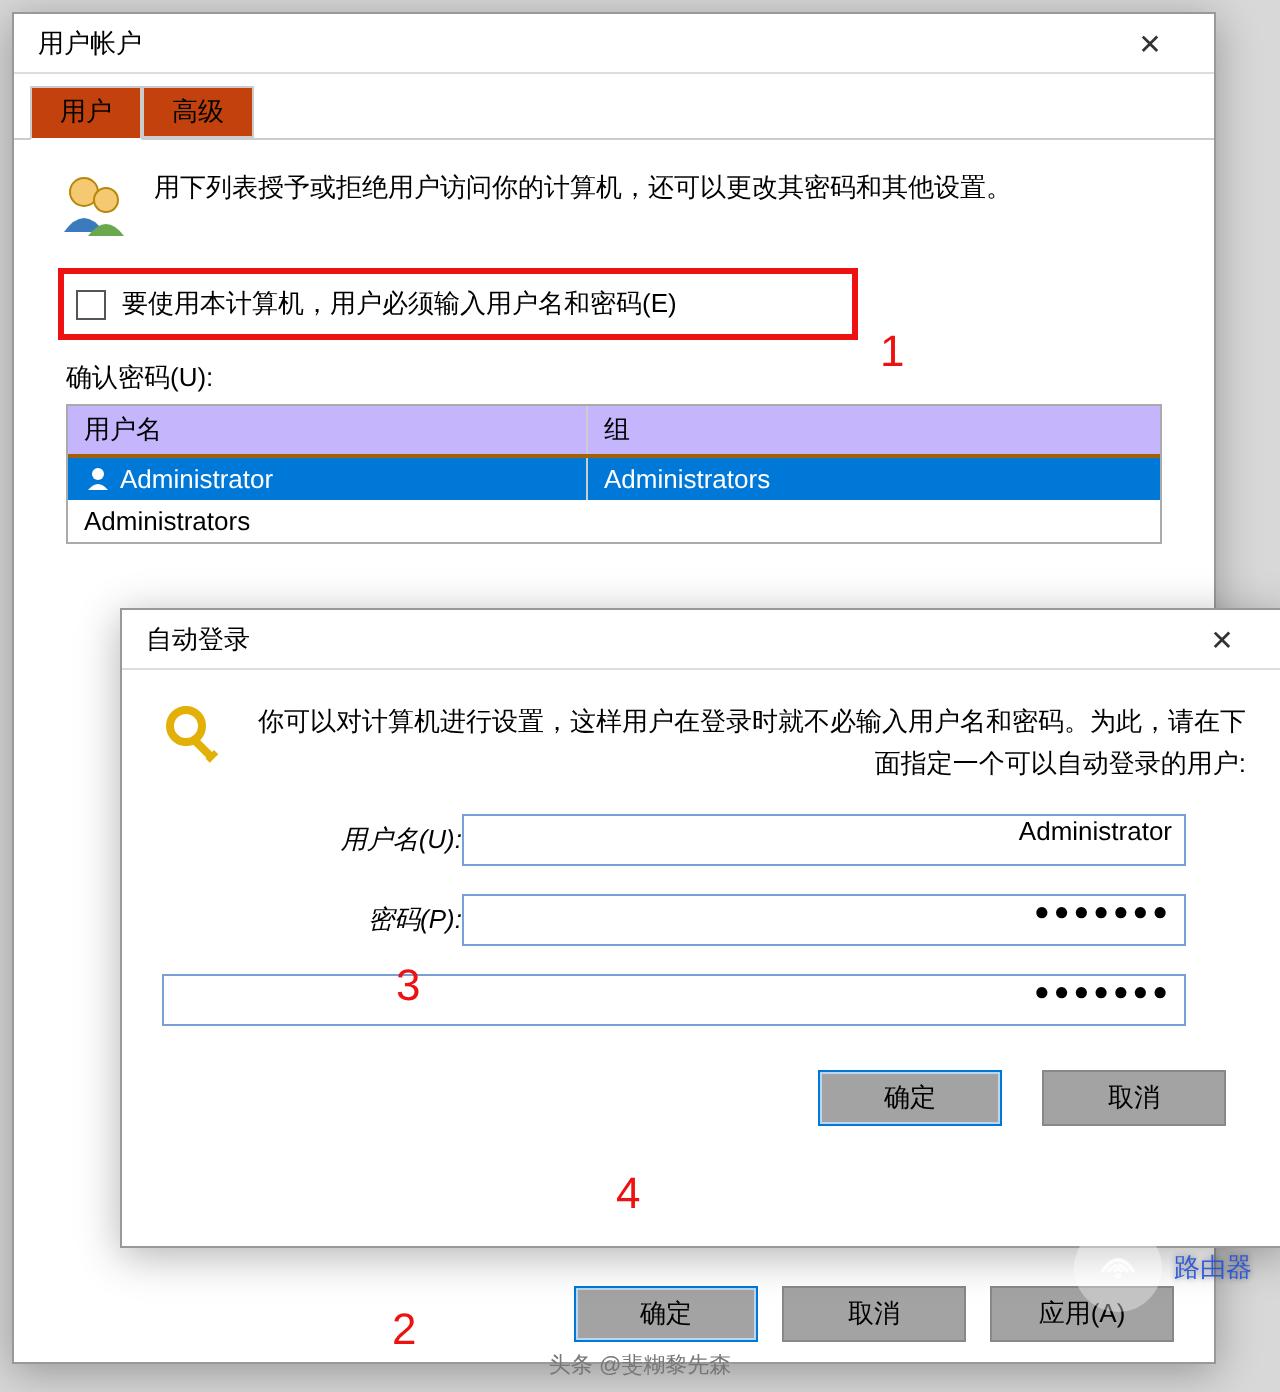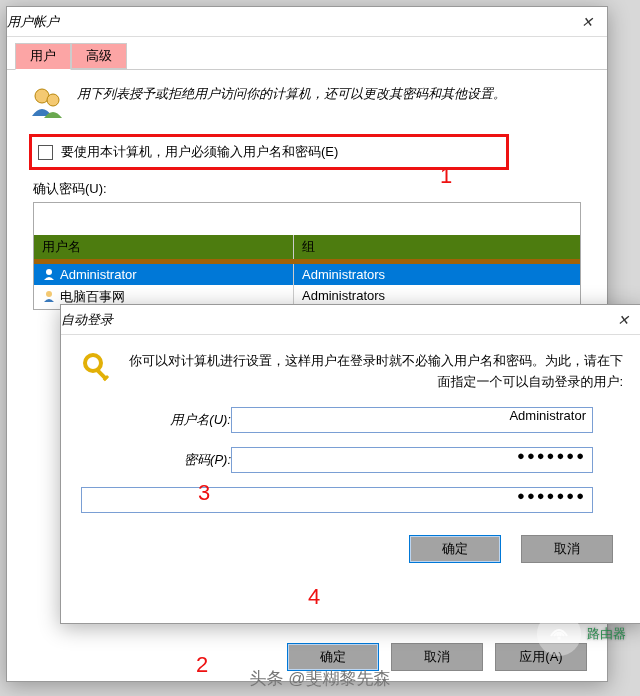--- a/index.html
+++ b/index.html
@@ -17,74 +17,73 @@
   .win {
     position: absolute;
     background: #fff;
     border: 1px solid #999;
     box-shadow: 0 4px 20px rgba(0,0,0,0.3);
   }
   .titlebar {
     height: 30px;
     display: flex;
     align-items: center;
-    padding: 0 0;
+    padding: 0 12px;
     border-bottom: 1px solid #ddd;
-    font-style: italic;
   }
   .titlebar .title { flex: 1; font-size: 13px; }
   .close-x {
     width: 40px;
     text-align: center;
     font-size: 14px;
     color: #333;
     cursor: pointer;
   }
   .tabs {
     display: flex;
     padding: 6px 8px 0 8px;
     border-bottom: 1px solid #ccc;
     gap: 0;
   }
   .tab {
     padding: 3px 14px;
     border: 1px solid #ccc;
-    background: #fca5a5;
+    background: #c2410c;
     font-size: 13px;
     position: relative;
   }
   .tab.active {
     border-bottom: 1px solid #fff;
     margin-bottom: -1px;
     z-index: 2;
   }
   .content { padding: 14px 22px; }
   .intro-row { display: flex; gap: 12px; margin-bottom: 14px; }
   .users-icon {
     width: 36px; height: 36px;
     flex-shrink: 0;
   }
   .red-box { border: 3px solid #e11; }
   .checkbox-row {
     display: flex; align-items: center; gap: 8px;
     padding: 6px 6px;
     margin-bottom: 10px;
-    width: 480px;
+    width: 400px;
   }
   .checkbox {
     width: 15px; height: 15px;
     border: 1px solid #555;
     background: #fff;
   }
   .section-label { margin: 4px 0 4px 4px; }
   .table-wrap { border: 1px solid #aaa; margin: 0 4px; }
   .thead, .trow {
     display: flex;
   }
-  .thead { background: #4d7c0f; border-bottom: 5px solid #a16207; margin-top: 32px; }
+  .thead { background: #c4b5fd; border-bottom: 2px solid #a16207; }
   .th, .td {
     padding: 3px 8px;
     font-size: 13px;
   }
   .col-name { width: 260px; border-right: 1px solid #ccc; }
   .col-group { flex: 1; }
   .trow.selected { background: #0078d7; color: #fff; }
   .trow .tiny-icon {
     width: 14px; height: 14px; margin-right: 4px;
     display: inline-block; vertical-align: -2px;
@@ -130,37 +129,37 @@
   .bottom-btns {
     position: absolute;
     left: 0; right: 0; bottom: 0;
     display: flex; justify-content: flex-end; gap: 12px;
     padding: 10px 20px;
     background: #fff;
   }
   .watermark {
     position: absolute;
     right: 14px; bottom: 40px;
-    color: #15803d;
+    color: #1d4ed8;
     opacity: 0.9;
     font-size: 13px;
     display: flex; align-items: center; gap: 6px;
     text-shadow: 0 0 3px rgba(0,0,0,0.5);
   }
   .wm-circle {
     width: 44px; height: 44px; border-radius: 50%;
     background: rgba(255,255,255,0.4);
     display: flex; align-items: center; justify-content: center;
     font-size: 12px; color: #fff;
   }
   .attrib {
     position: absolute;
     bottom: 6px; left: 50%;
     transform: translateX(-50%);
-    font-size: 17px; color: #777;
+    font-size: 11px; color: #777;
   }
 </style>
 </head>
 <body>
 
 <div class="win" style="left:6px; top:6px; width:602px; height:676px;">
   <div class="titlebar">
     <span class="title">用户帐户</span>
     <span class="close-x">✕</span>
   </div>
@@ -169,21 +168,21 @@
     <div class="tab"><span>高级</span></div>
   </div>
   <div class="content">
     <div class="intro-row">
       <svg class="users-icon" viewBox="0 0 36 36">
         <circle cx="13" cy="12" r="7" fill="#f4c972" stroke="#b8860b"></circle>
         <path d="M3 32 q10 -14 20 0 z" fill="#3a7abd"></path>
         <circle cx="24" cy="16" r="6" fill="#f4c972" stroke="#b8860b"></circle>
         <path d="M15 34 q9 -12 18 0 z" fill="#6aa84f"></path>
       </svg>
-      <div style="line-height:1.5;font-style:italic;">用下列表授予或拒绝用户访问你的计算机，还可以更改其密码和其他设置。</div>
+      <div style="line-height:1.5;">用下列表授予或拒绝用户访问你的计算机，还可以更改其密码和其他设置。</div>
     </div>
 
     <div class="checkbox-row red-box">
       <span class="checkbox"></span>
       <span>要使用本计算机，用户必须输入用户名和密码(E)</span>
     </div>
 
     <div class="section-label">确认密码(U):</div>
 
     <div class="table-wrap">
@@ -194,26 +193,20 @@
       <div class="trow selected">
         <div class="td col-name">
           <svg class="tiny-icon" viewBox="0 0 14 14">
               <circle cx="7" cy="5" r="3" fill="#fff"></circle>
               <path d="M2 13 q5 -6 10 0z" fill="#fff"></path>
             </svg><span>Administrator</span>
         </div>
         <div class="td col-group">Administrators</div>
       </div>
       <div class="trow">
-        <div class="td col-name">
-          <svg class="tiny-icon" viewBox="0 0 14 14">
-              <circle cx="7" cy="5" r="3" fill="#f4c972"></circle>
-              <path d="M2 13 q5 -6 10 0z" fill="#3a7abd"></path>
-            </svg><span>电脑百事网</span>
-        </div>
         <div class="td col-group">Administrators</div>
       </div>
     </div>
   </div>
 
   <div class="bottom-btns">
     <span class="btn primary red-box">
         <span>确定</span>
       </span>
     <span class="btn">

